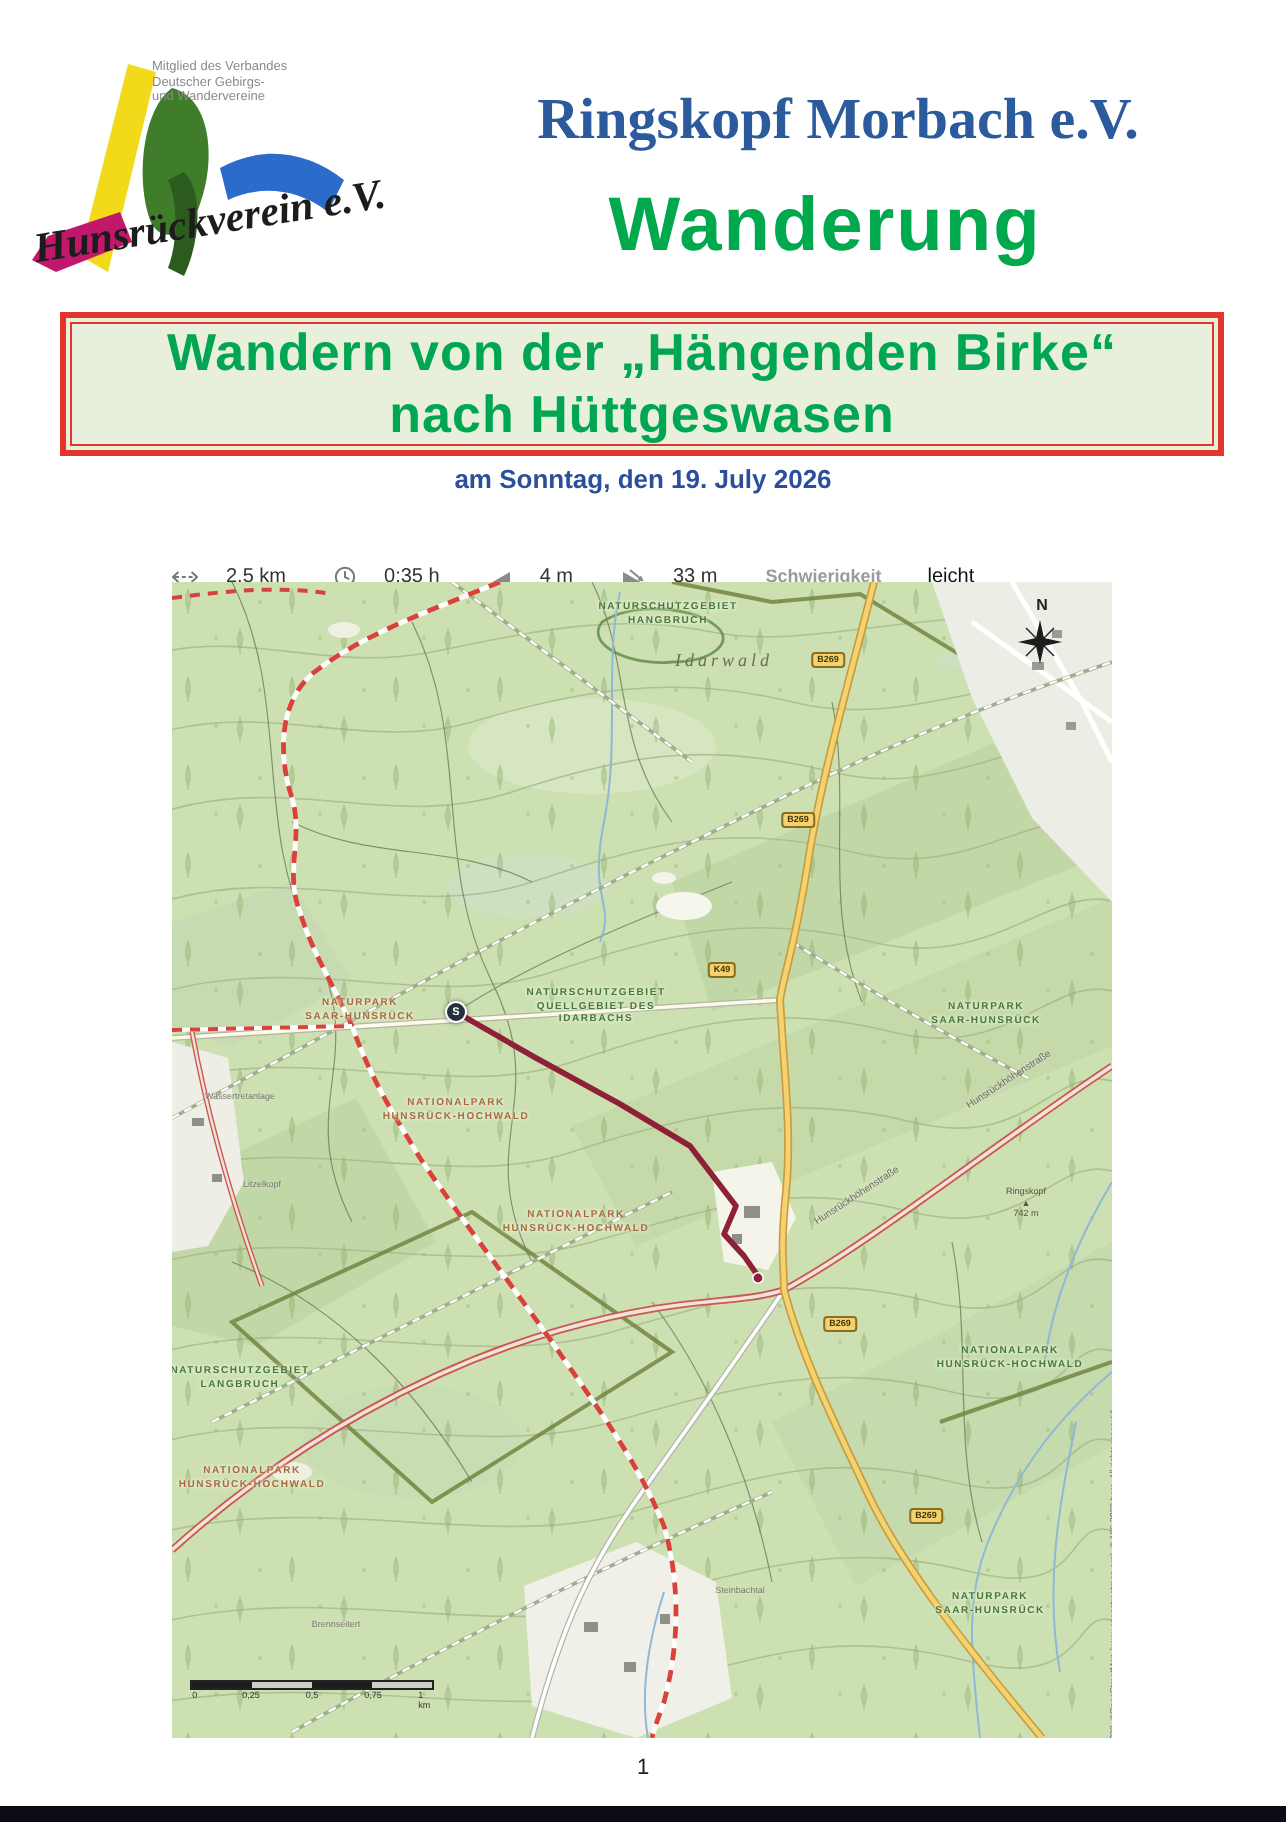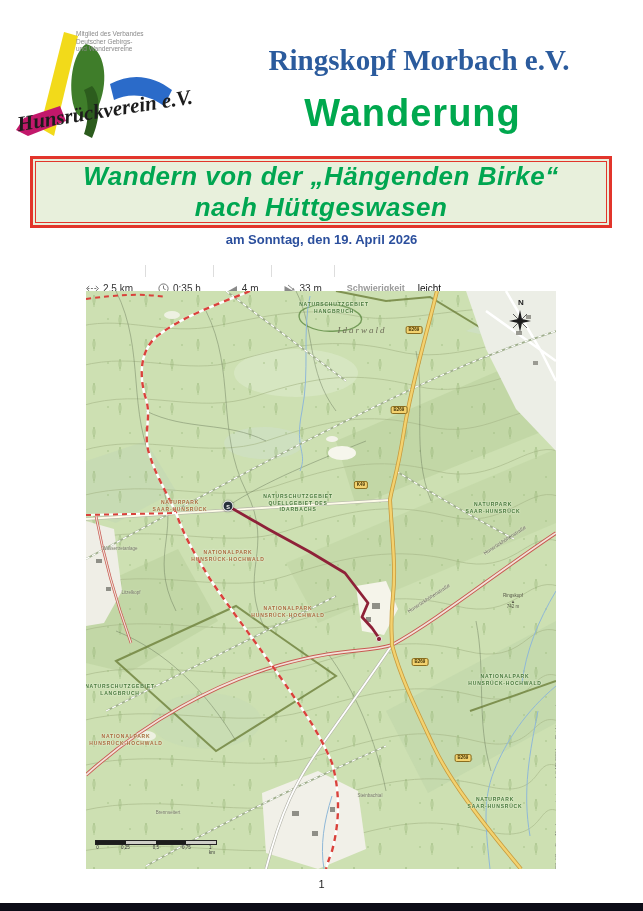--- a/index.html
+++ b/index.html
@@ -13,29 +13,29 @@
        color:#8a8a8a;text-align:left;}
   .org-title{position:absolute;left:205px;right:10px;top:44px;text-align:center;
        font-family:"Liberation Serif",serif;font-weight:bold;font-size:29px;color:#2b5b9d;}
   .event-type{position:absolute;left:192px;right:10px;top:92px;text-align:center;
        font-weight:bold;font-size:38px;color:#00a84e;letter-spacing:1px;}
 
   .title-box{position:absolute;left:30px;top:156px;width:576px;height:66px;background:#e8f0dc;
        border:3px solid #e2352b;}
   .title-box .inner{position:absolute;inset:2px;border:1.5px solid #e2352b;display:flex;
        flex-direction:column;justify-content:center;align-items:center;}
-  .title-box .line{font-weight:bold;font-size:26px;line-height:31px;color:#00a651;letter-spacing:.5px;font-style:italic;}
+  .title-box .line{font-weight:bold;font-size:26px;line-height:31px;color:#00a651;letter-spacing:.5px;}
 
   .date-line{position:absolute;left:0;right:0;top:232px;text-align:center;font-weight:bold;
        font-size:13px;color:#2b4f9d;}
 
   
   .stats{position:absolute;left:86px;top:262px;width:380px;height:18px;display:flex;
        align-items:center;font-size:10px;color:#333;}
-  .stat{display:flex;align-items:center;gap:4px;white-space:nowrap;margin-top:34px;}
+  .stat{display:flex;align-items:center;gap:14px;white-space:nowrap;margin-top:34px;}
   .stat svg{display:block;}
   .divider{width:1px;height:12px;background:#ddd;margin:0 12px;}
   .diff-label{color:#9a9a9a;font-size:9px;margin-right:9px;font-weight:bold;}
   .diff-value{color:#111;text-decoration:underline;}
 
   
   .map{position:absolute;left:86px;top:291px;width:470px;height:578px;overflow:hidden;
        background:#cde0b2;}
   .map-label{position:absolute;transform:translate(-50%,-50%);text-align:center;white-space:nowrap;
        pointer-events:none;}
@@ -95,21 +95,21 @@
 <div class="org-title">Ringskopf Morbach e.V.</div>
 <div class="event-type">Wanderung</div>
 
 <div class="title-box">
   <div class="inner">
     <div class="line">Wandern von der „Hängenden Birke“</div>
     <div class="line">nach Hüttgeswasen</div>
   </div>
 </div>
 
-<div class="date-line">am Sonntag, den 19. April 2026</div>
+<div class="date-line">am Sonntag, den 19. July 2026</div>
 
 <div class="stats">
   <div class="stat">
     <svg width="13" height="9" viewBox="0 0 13 9">
       <line x1="1.5" y1="4.5" x2="11.5" y2="4.5" stroke="#777" stroke-width="1" stroke-dasharray="2 1.4"></line>
       <path d="M3.2,2 L0.5,4.5 L3.2,7" fill="none" stroke="#777" stroke-width="1"></path>
       <path d="M9.8,2 L12.5,4.5 L9.8,7" fill="none" stroke="#777" stroke-width="1"></path>
     </svg>
     <span>2.5 km</span>
   </div>

